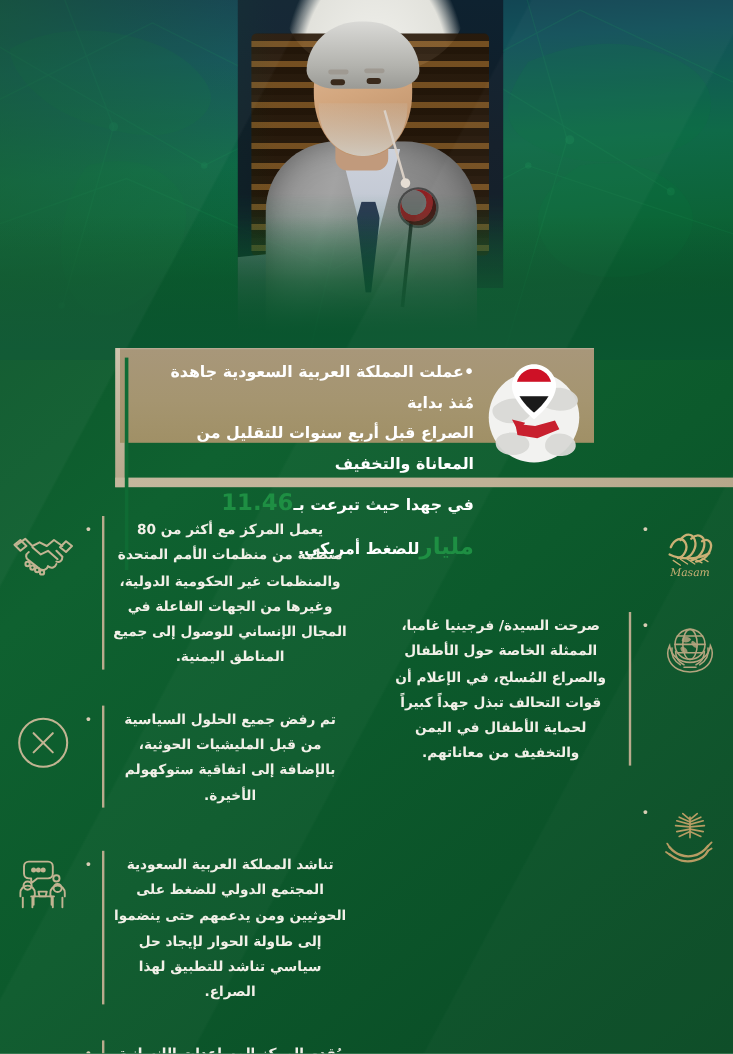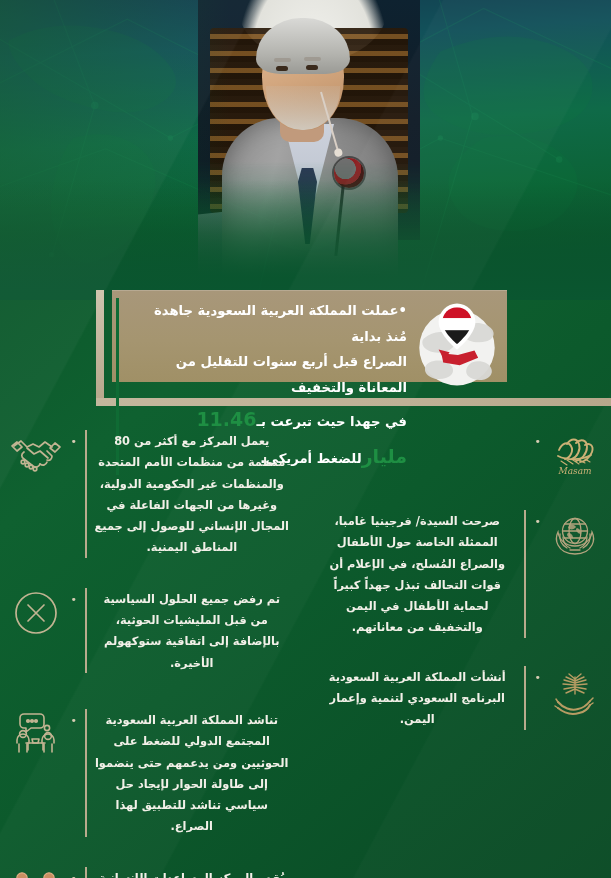--- a/index.html
+++ b/index.html
@@ -132,21 +132,21 @@
     position:absolute;left:140px;top:186px;width:3px;height:70px;background:#2a2a2a;transform:rotate(6deg);
   }
   .podium{
     position:absolute;left:-10px;top:210px;width:104px;height:62px;
     background:linear-gradient(to bottom,#707a82 0%,#545d64 100%);
     border-radius:4px 10px 0 0;transform:skewY(-6deg);
   }
 
   
   .banner{
-    position:absolute;left:112px;top:290px;width:395px;height:92px;
+    position:absolute;left:100px;top:290px;width:395px;height:79px;
     background:linear-gradient(to bottom,#a8977a 0%,#a59570 55%,#a09066 100%);
     box-shadow:0 1px 0 rgba(255,255,255,.18) inset;
   }
   .banner-strip{
     position:absolute;left:96px;top:398px;width:515px;height:8px;
     background:linear-gradient(to right,#c4b79d 0%,#bfb196 60%,#b6a78b 100%);
   }
   .banner-strip-cap{
     position:absolute;left:96px;top:290px;width:8px;height:116px;
     background:linear-gradient(to bottom,#cfc4ae,#b6a78b);
@@ -174,21 +174,21 @@
   .col{width:50%;padding:12px 0 0 0;box-sizing:border-box;}
   .col.right{padding-right:6px;}
   .col.left{padding-left:2px;}
 
   .item{
     display:flex;flex-direction:row;align-items:flex-start;
     gap:8px;margin-bottom:22px;padding:0 10px;
   }
   .item .icon{
     flex:0 0 52px;width:52px;height:52px;margin-top:2px;
-    display:flex;align-items:flex-start;justify-content:center;
+    display:flex;align-items:flex-end;justify-content:center;
   }
   .item .icon svg{display:block;}
   .item .bullet{
     flex:0 0 7px;color:#d8cdb4;font-size:11px;line-height:1.75;padding-top:2px;
   }
   .item .txtwrap{
     flex:1 1 auto;min-width:0;
     border-right:2px solid #b9ab8d;
     padding-right:7px;
     text-align:center;direction:rtl;
@@ -445,21 +445,18 @@
                        M23 15 l-11 -3 M23 15 l11 -3 M23 17 l-12 -1 M23 17 l12 -1
                        M23 19 l-11 2 M23 19 l11 2 M23 21 l-9 4 M23 21 l9 4"></path>
             </g>
             <path d="M6 34 c5 6 13 9 20 7 5 -1 9 -4 12 -8" stroke-width="2"></path>
             <path d="M6 34 l-2 -3 M38 33 l3 -3"></path>
             <path d="M6 40 c6 5 14 7 21 5 5 -1 9 -4 11 -8" stroke-width="2"></path>
             <path d="M6 40 l-3 -2 M38 37 l3 -2"></path>
           </svg>
         </span>
         <span class="bullet">•</span>
-        <span class="txtwrap">
-          <span class="txt">أنشأت المملكة العربية السعودية البرنامج السعودي لتنمية وإعمار اليمن.</span>
-        </span>
       </div>
 
     </div>
   </div>
 
 </div>
 
 </body></html>

